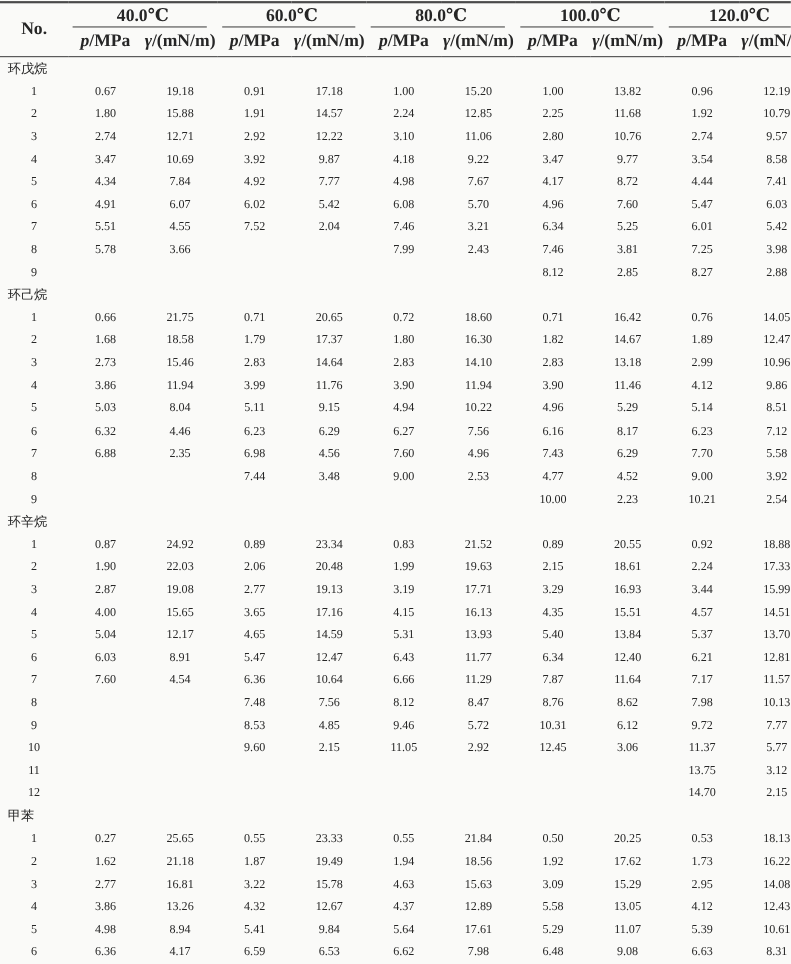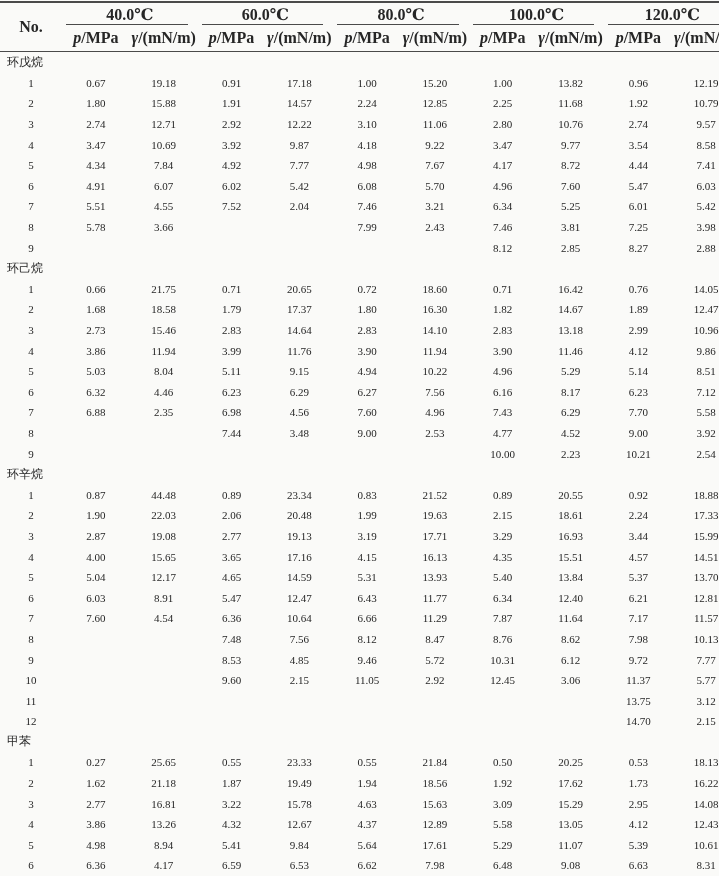--- a/index.html
+++ b/index.html
@@ -341,21 +341,21 @@
           <td>2.23</td>
           <td>10.21</td>
           <td>2.54</td>
         </tr>
         <tr>
           <td colspan="11" class="section-label">环辛烷</td>
         </tr>
         <tr>
           <td>1</td>
           <td>0.87</td>
-          <td>44.48</td>
+          <td>24.92</td>
           <td>0.89</td>
           <td>23.34</td>
           <td>0.83</td>
           <td>21.52</td>
           <td>0.89</td>
           <td>20.55</td>
           <td>0.92</td>
           <td>18.88</td>
         </tr>
         <tr>

